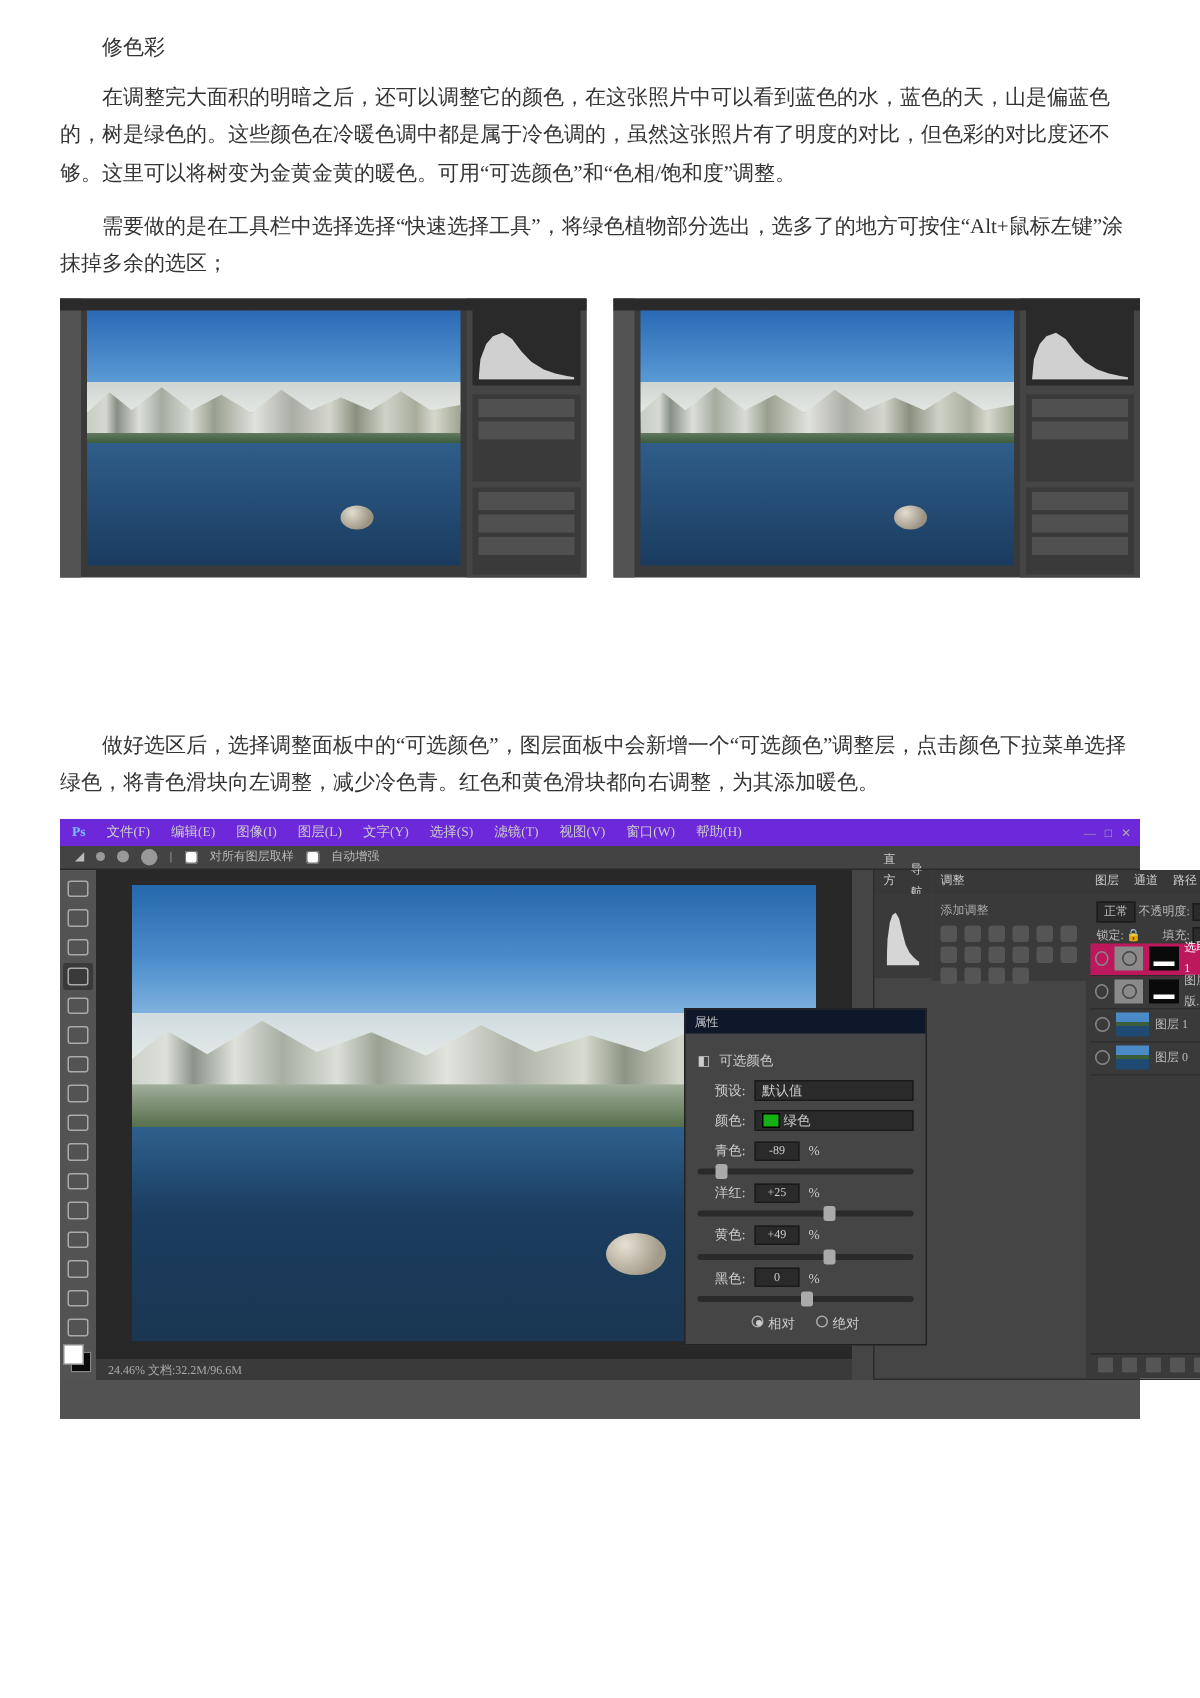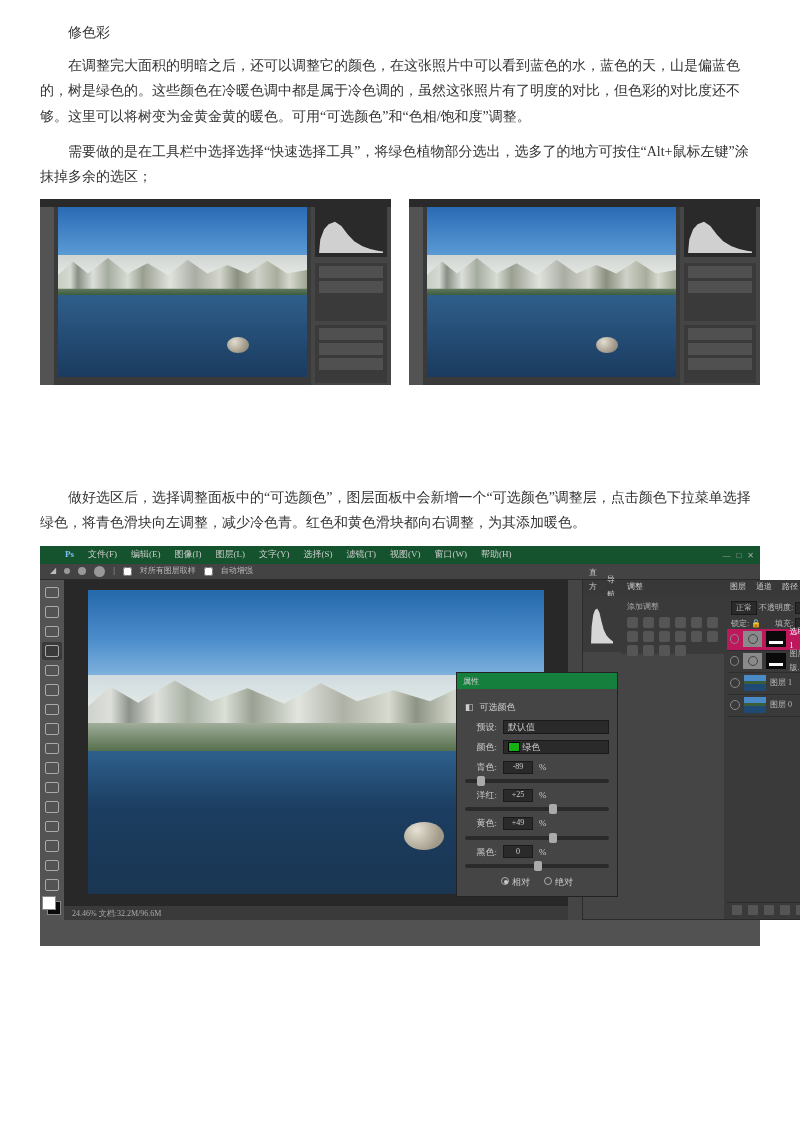--- a/index.html
+++ b/index.html
@@ -69,23 +69,23 @@
     .pnl-row { height: 12px; margin: 3px 4px; background: #505050; }
     .ps-topbar { position: absolute; top: 0; left: 0; right: 0; height: 8px; background: #2a2a2a; }
     
     .ps-large {
       width: 720px; height: 400px;
       background: #525252;
       position: relative;
       margin-top: 10px;
     }
     .ps-l-menubar {
-      height: 18px; background: #14532d;
+      height: 18px; background: #6d28d9;
       display: flex; align-items: center; gap: 14px;
-      padding: 0 25px; font-size: 9px; color: #ccc;
+      padding: 0 8px; font-size: 9px; color: #ccc;
     }
     .ps-l-optbar {
       height: 16px; background: #434343;
       border-bottom: 1px solid #2a2a2a;
       display: flex; align-items: center; padding: 0 10px;
       font-size: 8px; color: #bbb; gap: 8px;
     }
     .ps-l-tabbar {
       height: 16px; background: #3a3a3a;
       display: flex; align-items: center; padding: 0 10px;
@@ -200,21 +200,21 @@
       height: 14px; background: #3a3a3a; border-top: 1px solid #2a2a2a;
       display: flex; justify-content: flex-end; gap: 6px; padding: 2px 4px;
     }
     .layer-footer span { width: 10px; height: 10px; background: #555; border-radius: 1px; }
     
     .float-panel {
       position: absolute; width: 162px; background: #454545;
       border: 1px solid #222; font-size: 9px; color: #ccc;
       top: 92px; left: 392px;
     }
-    .fp-hdr { height: 16px; background: #15803d; padding: 2px 6px; font-size: 8px; }
+    .fp-hdr { height: 16px; background: #0f172a; padding: 2px 6px; font-size: 8px; }
     .fp-body { padding: 6px 8px; }
     .fp-row { display: flex; align-items: center; gap: 6px; margin: 4px 0; }
     .fp-row label { width: 32px; text-align: right; }
     .slider {
       flex: 1; height: 4px; background: #2a2a2a;
       position: relative; border-radius: 2px;
     }
     .slider::after {
       content: ""; position: absolute; top: -3px;
       width: 8px; height: 10px; background: #aaa; border-radius: 2px;

